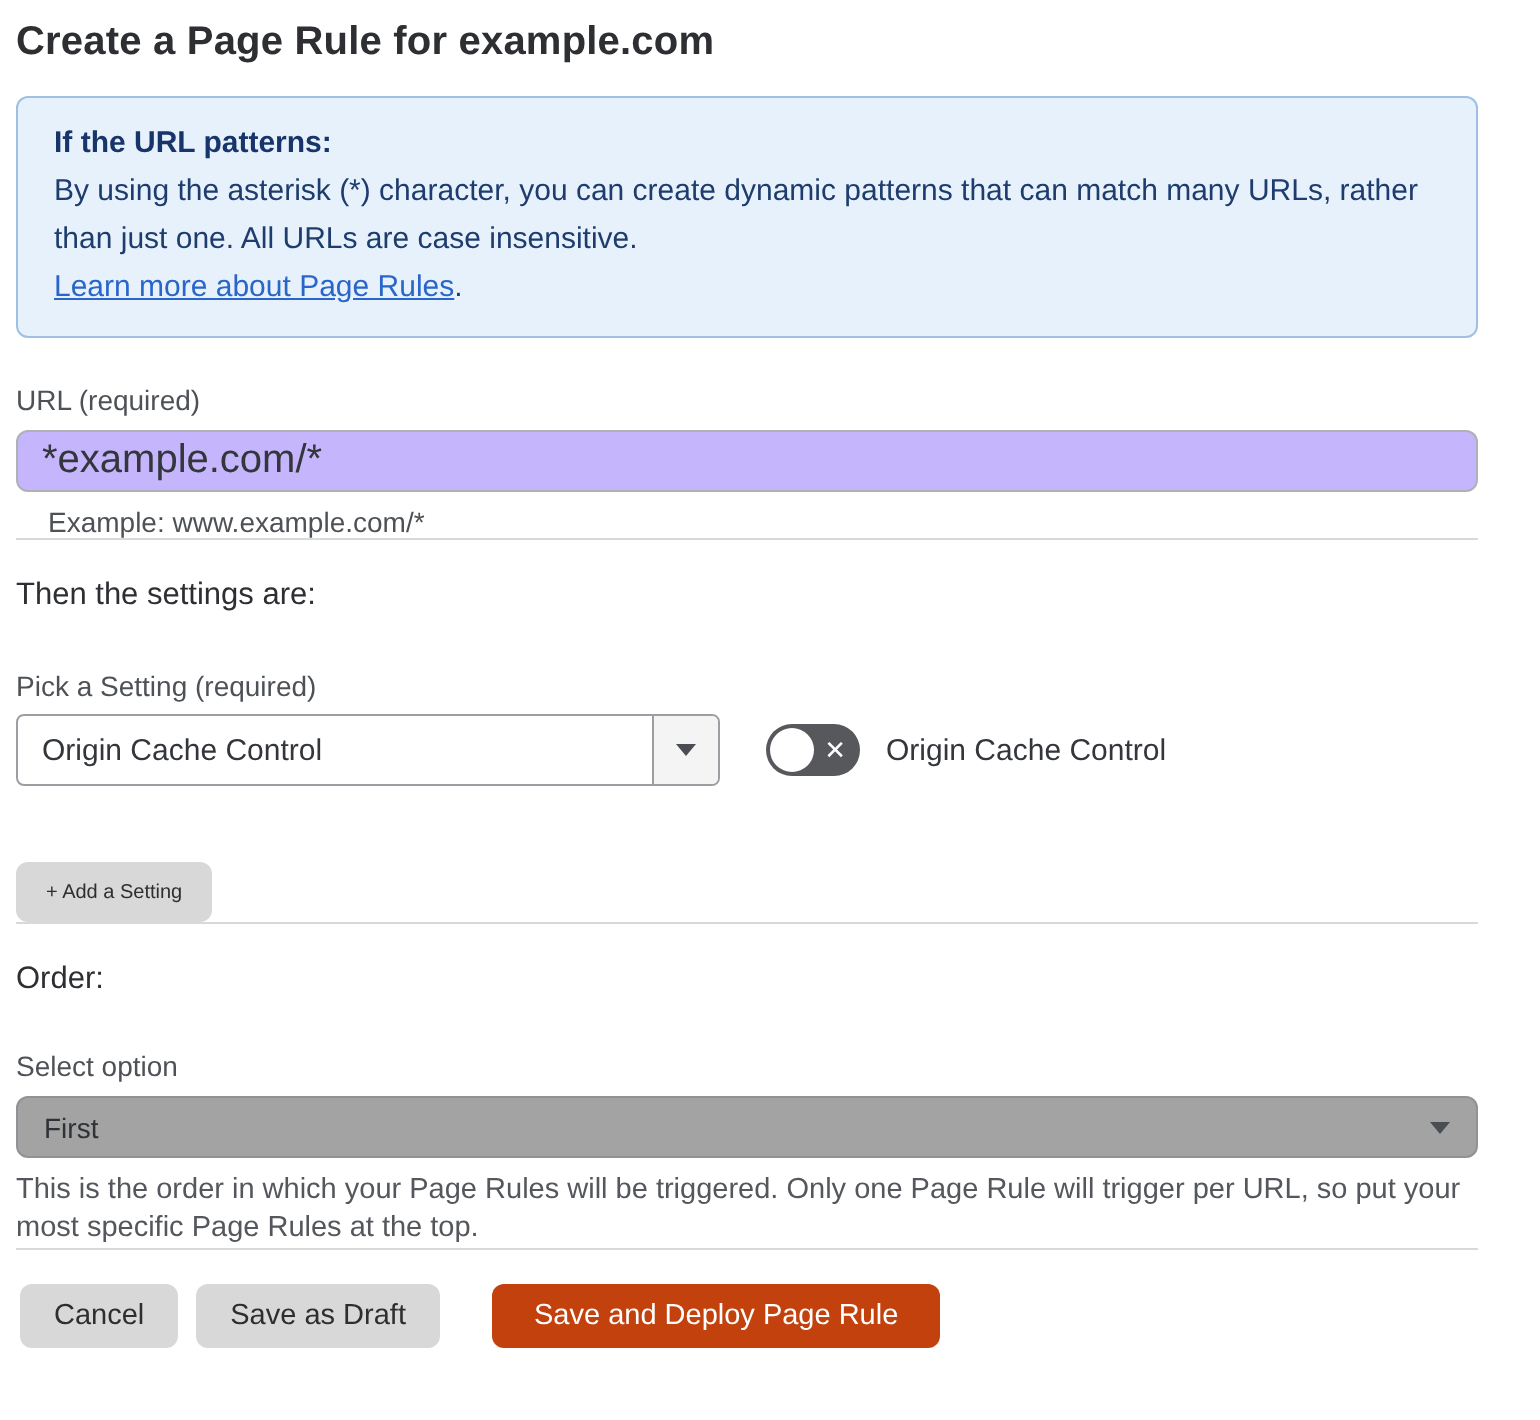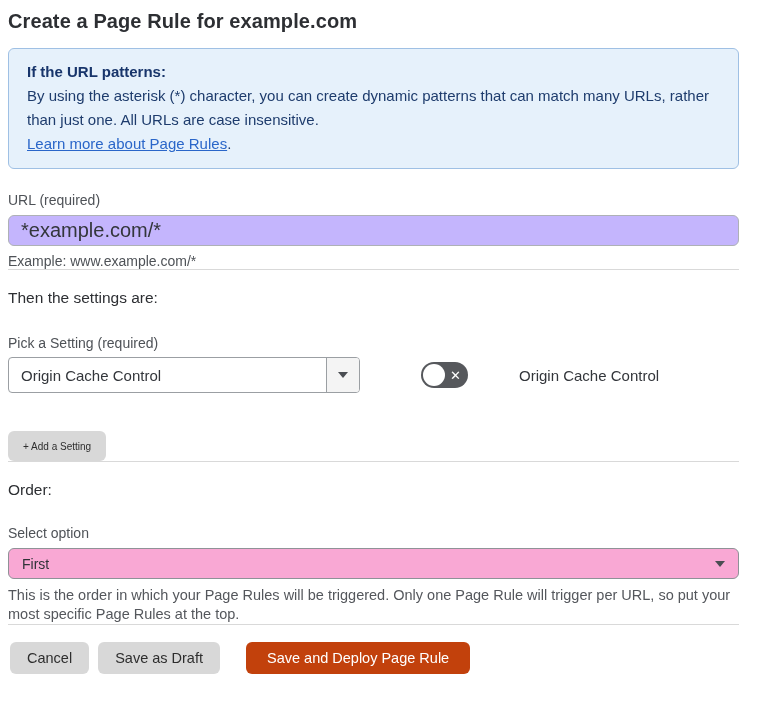--- a/index.html
+++ b/index.html
@@ -45,20 +45,21 @@
   .field-label {
     font-size: 14px;
     color: #4e5257;
     margin-bottom: 7px;
     display: block;
   }
   .helper-text {
     font-size: 14px;
     color: #4e5257;
     margin-top: 7px;
+    margin-left: 16px;
   }
 
   
   .text-input {
     width: 100%;
     height: 31px;
     border: 1px solid #aeb1b6;
     border-radius: 6px;
     padding: 0 12px;
     font-size: 20px;
@@ -78,21 +79,21 @@
   
   .section-heading {
     font-size: 15.5px;
     font-weight: 400;
     color: #2d2f33;
     margin-top: 19px;
   }
 
   
   .pick-label { margin-top: 28px; margin-bottom: 6px; }
-  .setting-row { display: flex; align-items: center; gap: 38px; }
+  .setting-row { display: flex; align-items: center; }
   .custom-select {
     width: 352px;
     height: 36px;
     border: 1px solid #9b9fa3;
     border-radius: 4px;
     display: flex;
     align-items: stretch;
     background: #ffffff;
     cursor: pointer;
     overflow: hidden;
@@ -170,21 +171,21 @@
   }
   .divider-2 { margin-top: 15px; }
 
   
   .order-label { margin-top: 26px; margin-bottom: 7px; }
   .order-select {
     width: 100%;
     height: 31px;
     border: 1px solid #8f9297;
     border-radius: 6px;
-    background: #f9a8d4;
+    background: #a3a3a3;
     display: flex;
     align-items: center;
     padding: 0 13px;
     font-size: 14px;
     color: #2f3237;
     cursor: pointer;
   }
   .order-select .order-value { flex: 1; }
   .order-help {
     font-size: 14.5px;

